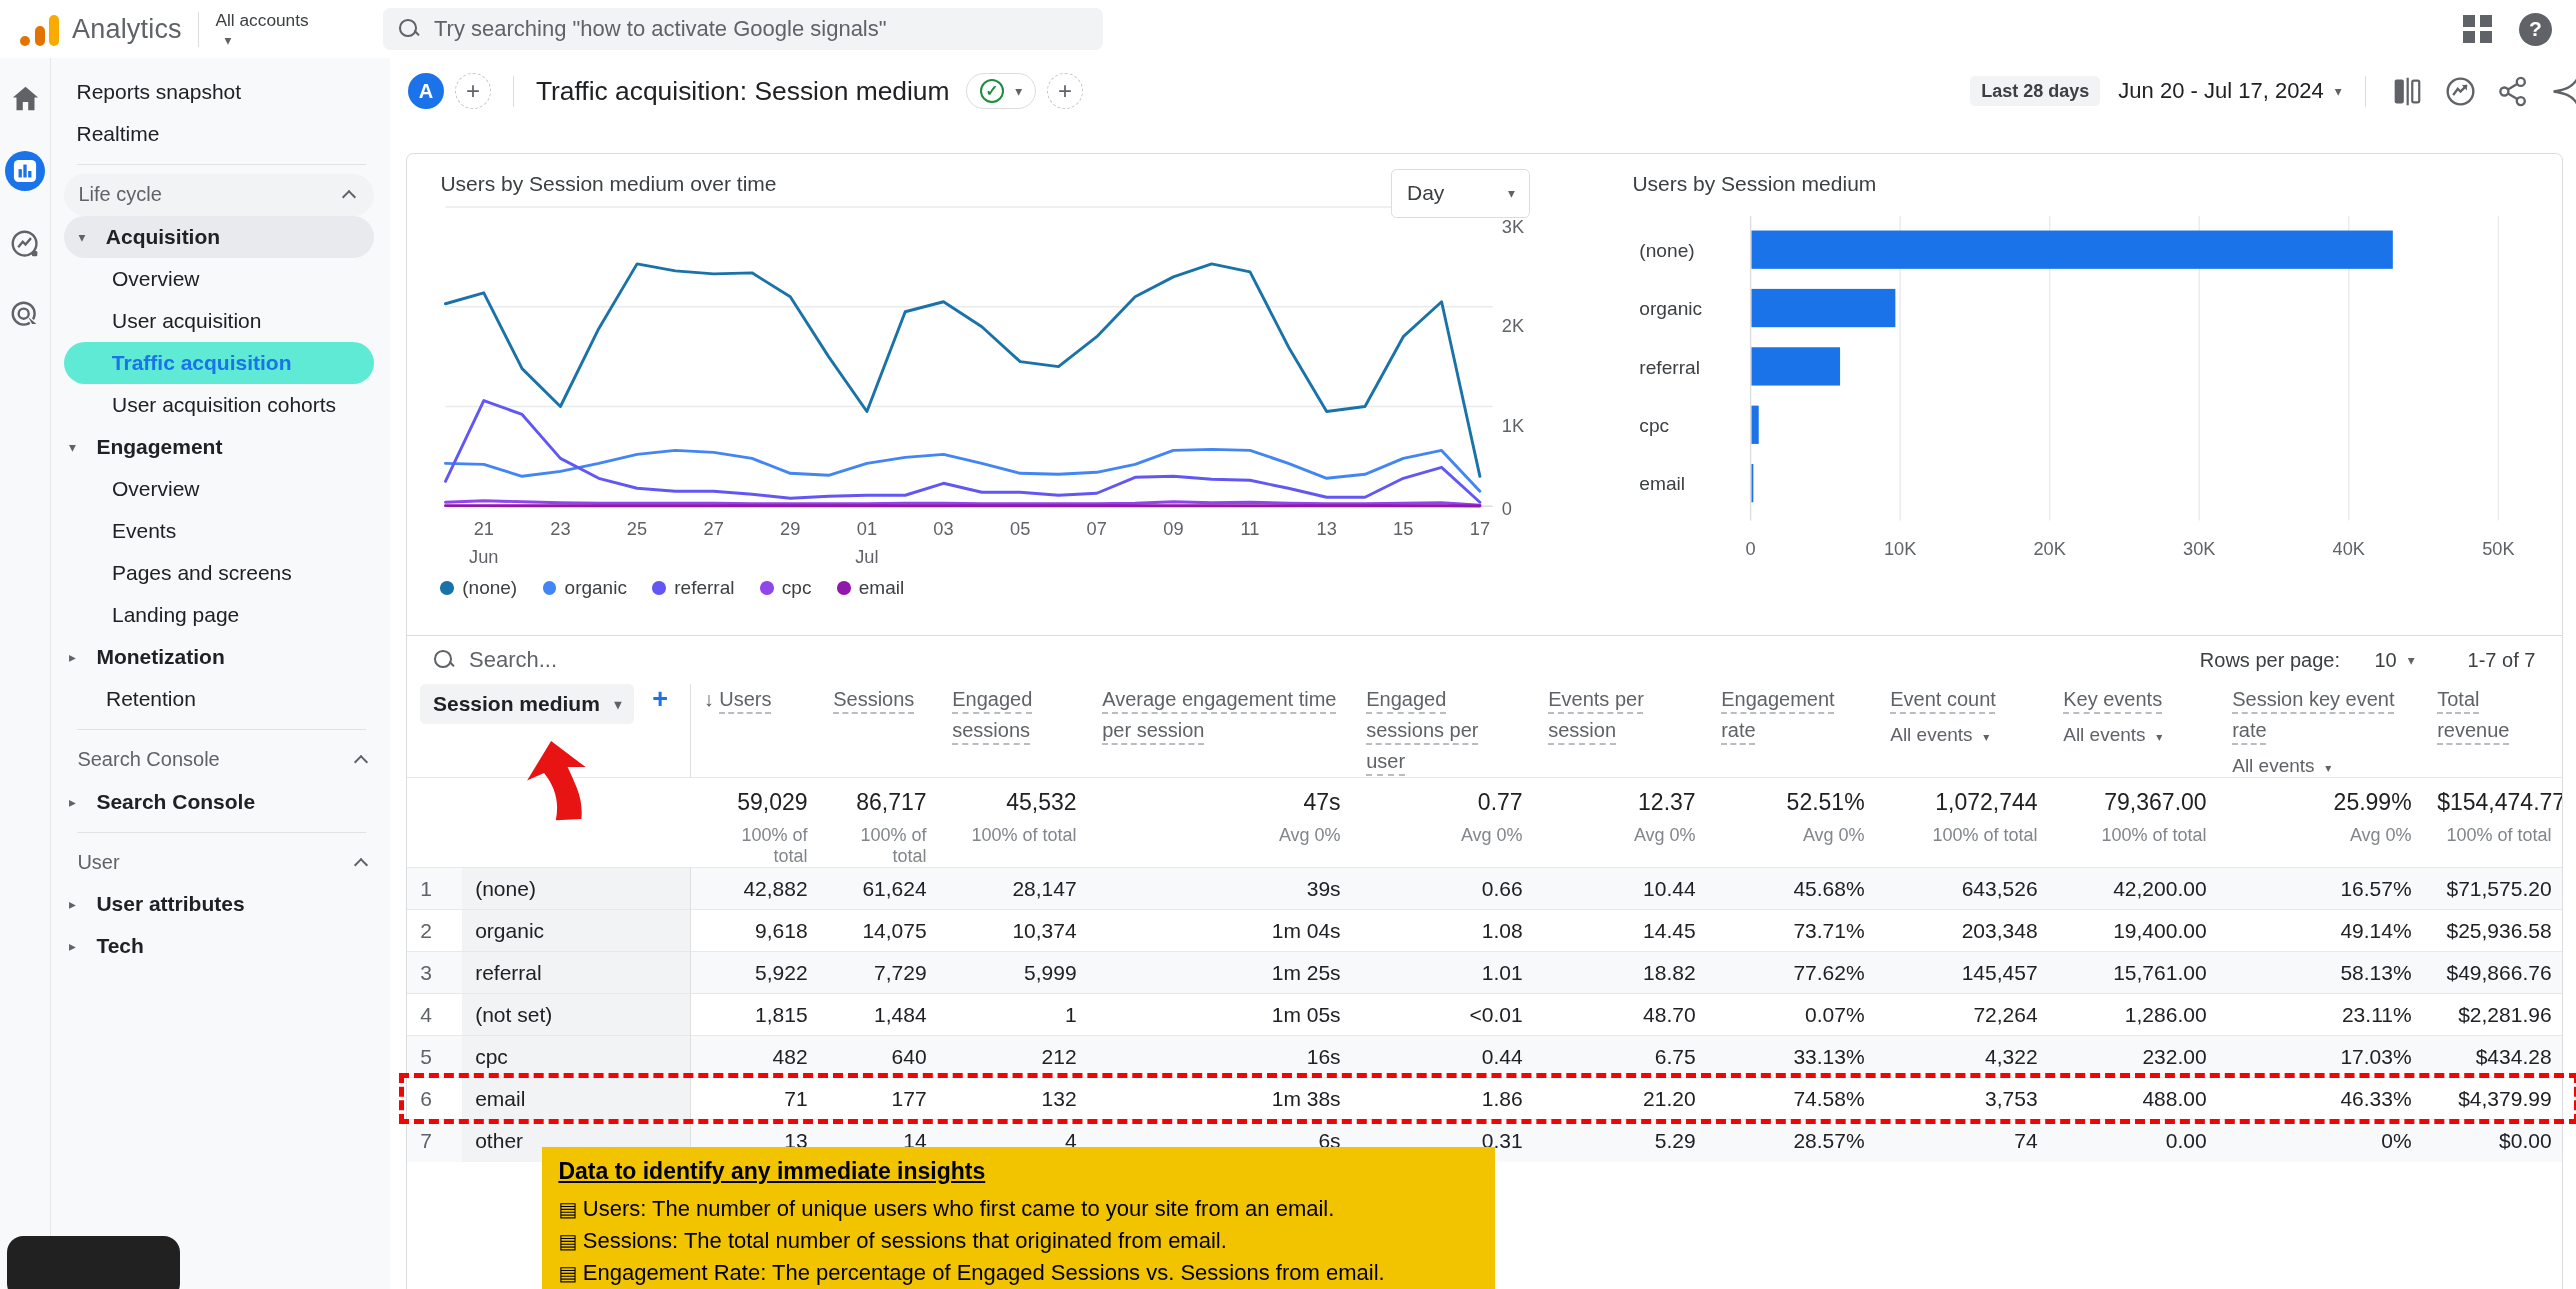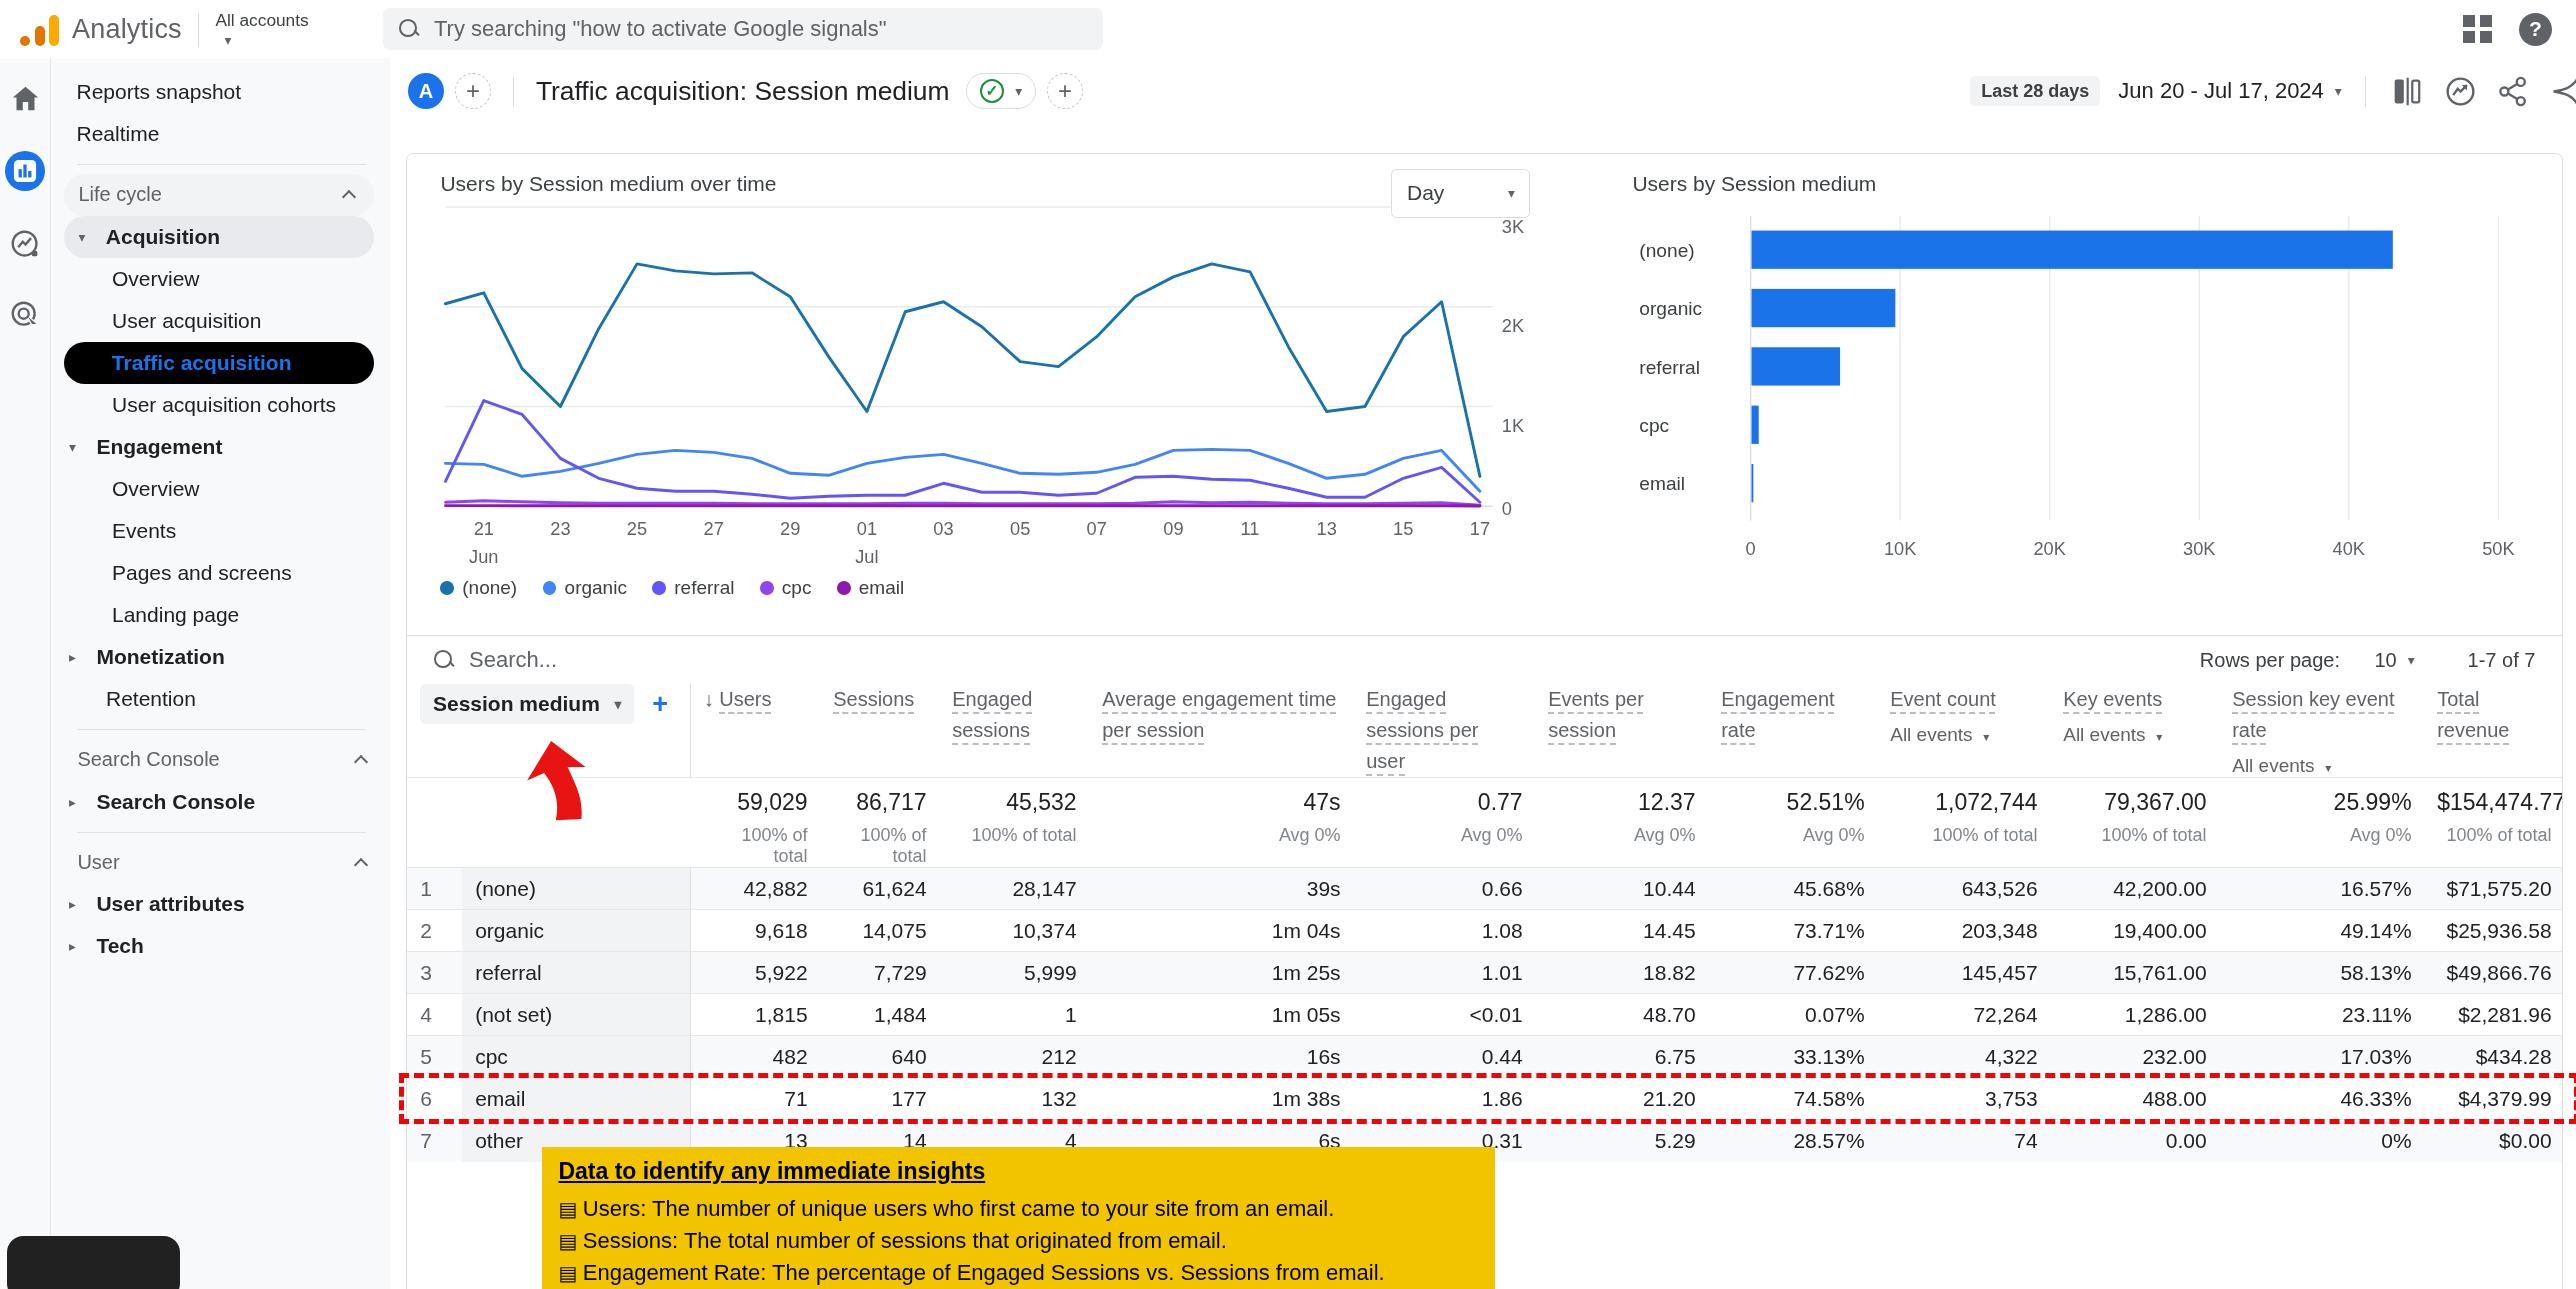--- a/index.html
+++ b/index.html
@@ -50,21 +50,21 @@
   .nav-header { height:42px; display:flex; align-items:center; justify-content:space-between;
                 padding:0 24px 0 26.4px; color:#5f6368; font-size:20px; cursor:pointer; }
   .nav-header.pill { background:#f1f3f4; border-radius:22px; margin:0 16.4px 0 12.8px; padding:0 20px 0 14.6px; }
   .chev { width:10px; height:10px; border-right:2.3px solid #5f6368; border-bottom:2.3px solid #5f6368;
           transform:rotate(-135deg); margin-top:4.6px; }
   .nav-parent { height:42px; display:flex; align-items:center; gap:12.8px; padding-left:18px;
                 color:#202124; font-weight:bold; font-size:21px; cursor:pointer; }
   .nav-parent .tri { font-size:13.7px; color:#5f6368; width:14.6px; font-weight:normal; }
   .nav-parent.pill-gray { background:#e8eaed; border-radius:22px; margin:0 16.4px 0 12.8px; padding-left:14.6px; }
   .nav-child { height:42px; display:flex; align-items:center; padding-left:61px; color:#202124; cursor:pointer; }
-  .nav-child.selected { background:#000000; color:#1a73e8; font-weight:bold; border-radius:22px; margin:0 16.4px 0 12.8px; padding-left:48px; }
+  .nav-child.selected { background:#5eead4; color:#1a73e8; font-weight:bold; border-radius:22px; margin:0 16.4px 0 12.8px; padding-left:48px; }
 
   
   .content { flex:1; position:relative; background:#fff; overflow:hidden; }
   .report-header { position:absolute; top:0; left:0; right:0; height:66px; display:flex; align-items:center; padding:0 16.4px 0 18px; }
   .avatar { width:36px; height:36px; border-radius:50%; background:#1a73e8; color:#fff; font-size:20px; font-weight:bold;
             display:flex; align-items:center; justify-content:center; flex:none; cursor:pointer; }
   .dash-plus { width:36px; height:36px; border-radius:50%; border:1.8px dashed #c4c7cb; color:#5f6368; font-size:24px;
                display:flex; align-items:center; justify-content:center; margin-left:11px; cursor:pointer; flex:none; }
   .rh-divider { width:0.9px; height:31px; background:#dadce0; margin:0 22px; }
   .report-title { font-size:26.4px; color:#202124; white-space:nowrap; }
@@ -99,21 +99,21 @@
   .tb-search input::placeholder { color:#5f6368; }
   .pager { display:flex; align-items:center; gap:9px; font-size:20px; color:#3c4043; }
   .pager .rpp-val { margin-left:25.5px; display:flex; gap:11px; align-items:center; cursor:pointer; }
   .pager .range { margin-left:44px; }
 
   
   table.data { width:100%; border-collapse:collapse; table-layout:fixed; }
   table.data th, table.data td { padding:0 12.8px; }
   thead tr { height:88px; }
   th.dim-th { text-align:left; vertical-align:top; padding-top:12.8px; padding-left:25.5px; }
-  .dim-chip-row { display:flex; align-items:center; gap:18px; }
+  .dim-chip-row { display:flex; gap:18px; }
   .dim-chip { background:#f1f3f4; border-radius:5.5px; padding:8.2px 12.8px; display:flex; align-items:center; gap:14.6px;
               font-size:21px; color:#202124; cursor:pointer; white-space:nowrap; }
   .plus-blue { color:#1a73e8; font-size:27px; cursor:pointer; }
   th.metric { text-align:left; vertical-align:top; padding-top:14.6px; font-weight:normal; }
   .col-lbl { font-size:20px; color:#5f6368; line-height:1.55;
              text-decoration:underline; text-decoration-style:dashed; text-decoration-color:#b9bdc2; text-underline-offset:6.4px; }
   .col-sort { color:#5f6368; font-size:20px; margin-right:5.5px; text-decoration:none; display:inline-block; }
   .col-filter { font-size:19px; color:#5f6368; margin-top:9px; cursor:pointer; white-space:nowrap; }
   .col-filter .small-caret { font-size:12px; }
   tr.totals { height:88px; }

